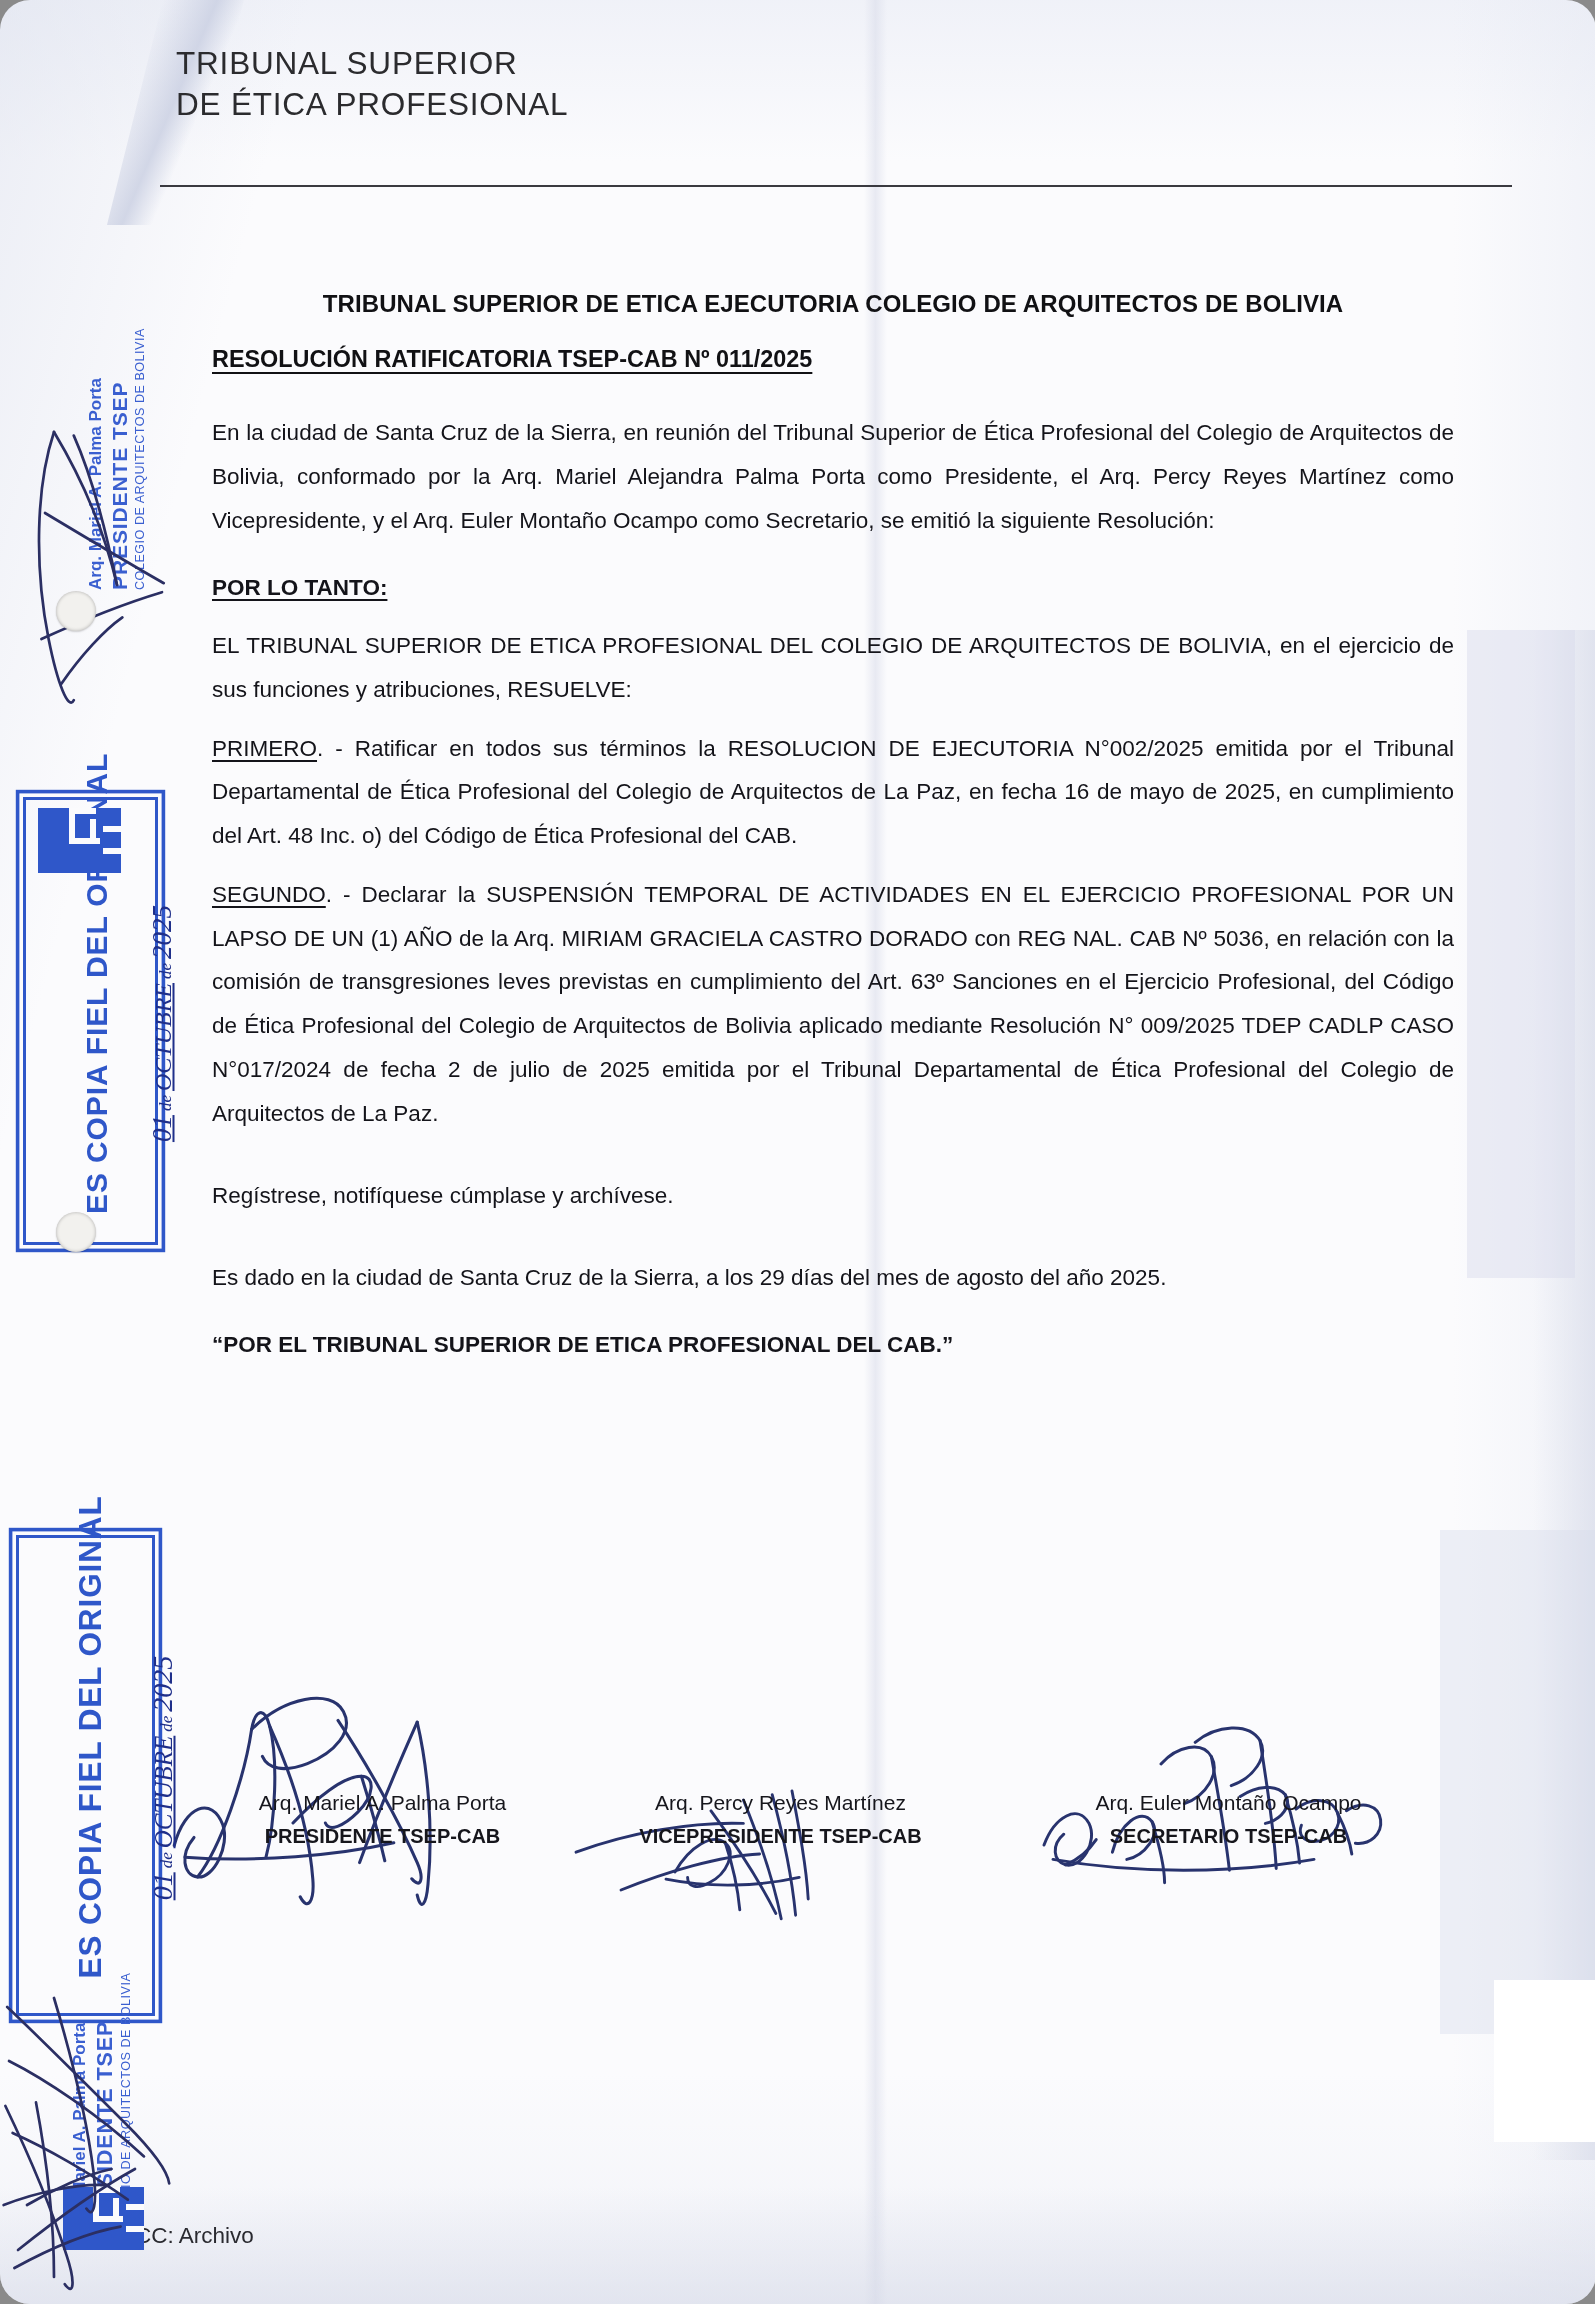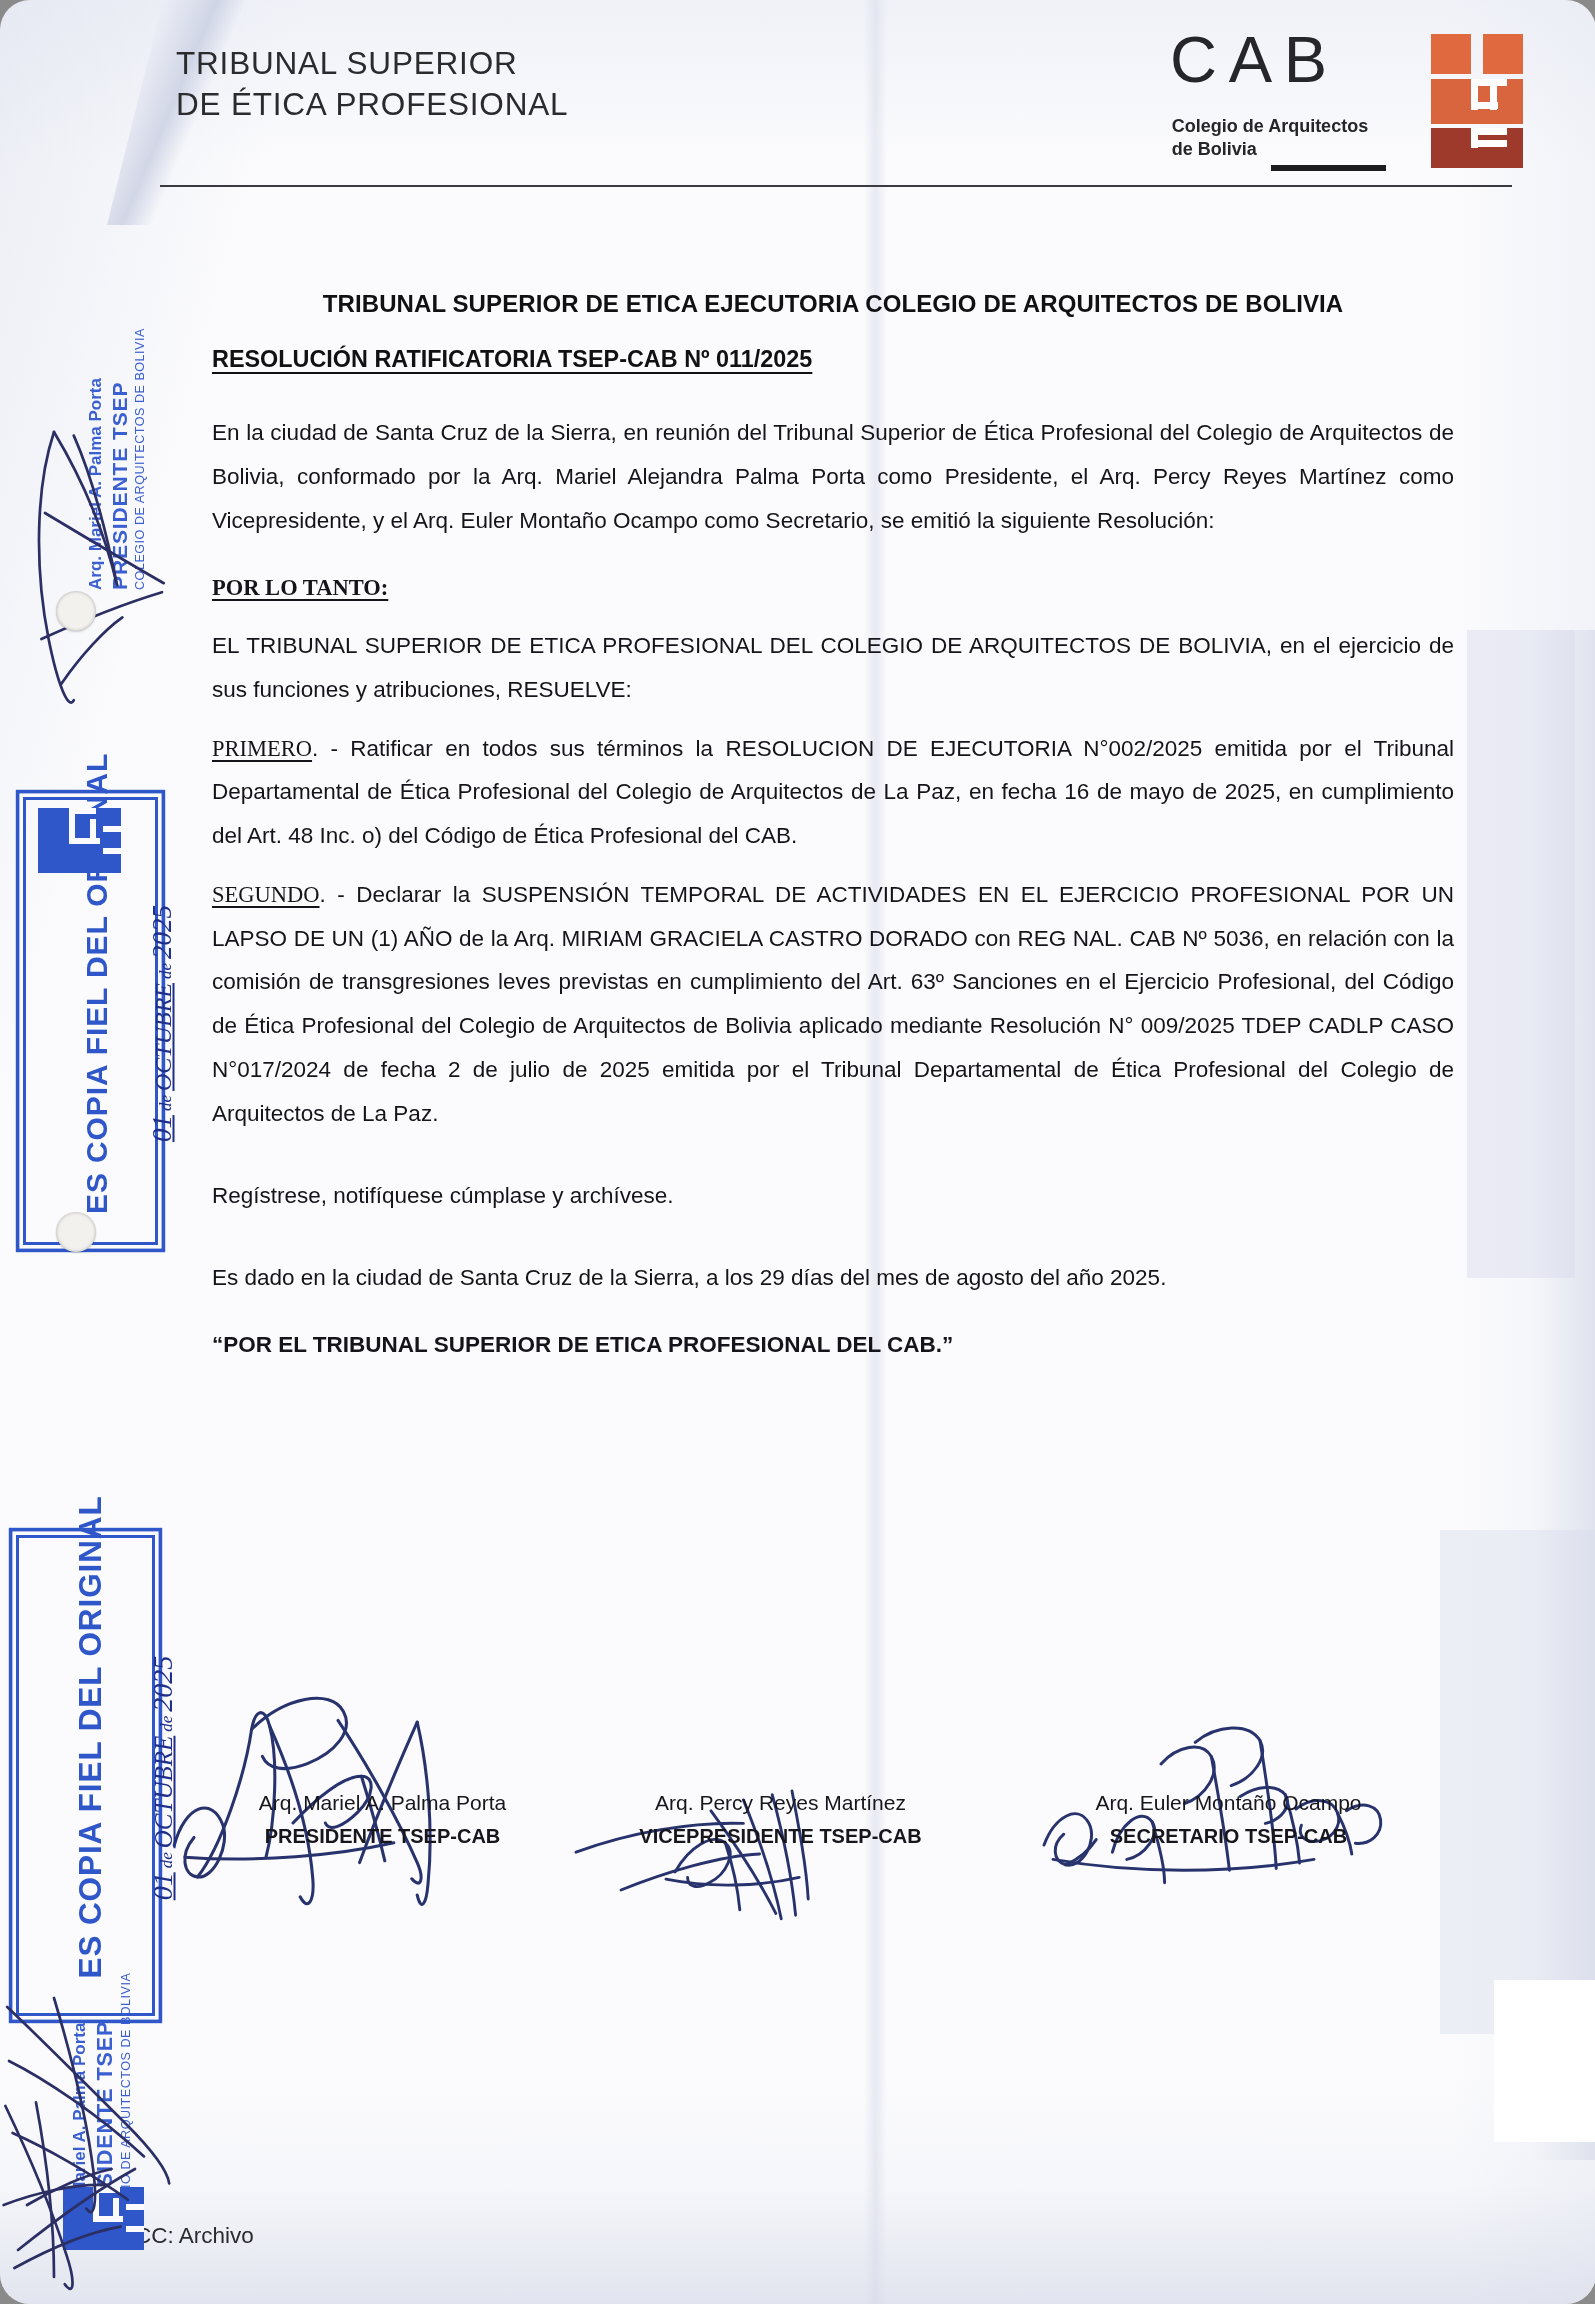--- a/index.html
+++ b/index.html
@@ -115,21 +115,21 @@
     margin:0;
     text-align:justify;
     font-size:22.5px;
     line-height:1.95;
     color:#14141a;
     font-family:"Liberation Sans", sans-serif;
   }
   .gap-lg{height:38px;}
   .gap-md{height:23.4px;}
   .gap-sm{height:14.4px;}
-  .u{text-decoration:underline;text-underline-offset:3.6px;font-family:Liberation Serif, serif;}
+  .u{text-decoration:underline;text-underline-offset:3.6px;}
   .b{font-weight:700;}
   .center{text-align:center;}
 
   
   .sig-row{
     position:absolute;left:171px;top:1791px;width:1278px;height:135px;
   }
   .sig-col{position:absolute;text-align:center;}
   .sig-name{font-size:21px;color:#16161c;white-space:nowrap;}
   .sig-role{font-size:20px;font-weight:700;color:#16161c;margin-top:10px;white-space:nowrap;}
@@ -189,41 +189,20 @@
   <div class="scan-shadow-bottom"></div>
   <div class="scan-patch-a"></div>
   <div class="scan-patch-b"></div>
   <div class="scan-patch-c"></div>
 
   <div class="letterhead">
 
     <div class="lh-title">TRIBUNAL SUPERIOR
 DE ÉTICA PROFESIONAL</div>
 
-    <div class="lh-logo">
-      <div class="lh-cab">CAB</div>
-      <div class="lh-sub">Colegio de Arquitectos
-de Bolivia</div>
-      <div class="lh-rule-sm"></div>
-
-      <div class="lh-mark">
-
-        <div class="q" style="left:0;top:0;width:40px;height:40px;background:#e1693f;"></div>
-        <div class="q" style="left:52px;top:0;width:40px;height:40px;background:#e1693f;"></div>
-        <div class="q" style="left:0;top:45px;width:92px;height:45px;background:#d8653d;"></div>
-        <div class="q" style="left:40px;top:45px;width:36px;height:7.2px;background:#ffffff;"></div>
-        <div class="q" style="left:40px;top:45px;width:7.2px;height:31px;background:#ffffff;"></div>
-        <div class="q" style="left:40px;top:68px;width:27px;height:7.2px;background:#ffffff;"></div>
-        <div class="q" style="left:59px;top:52px;width:7.2px;height:23.4px;background:#ffffff;"></div>
-        <div class="q" style="left:0;top:94px;width:92px;height:40px;background:#9e3a2c;"></div>
-        <div class="q" style="left:40px;top:94px;width:36px;height:7.2px;background:#ffffff;"></div>
-        <div class="q" style="left:40px;top:94px;width:7.2px;height:20px;background:#ffffff;"></div>
-        <div class="q" style="left:40px;top:106px;width:36px;height:7.2px;background:#ffffff;"></div>
-      </div>
-    </div>
 
     <div class="hr-main"></div>
   </div>
 
   <div class="doc">
 
     <div class="doc-title">TRIBUNAL SUPERIOR DE ETICA EJECUTORIA COLEGIO DE ARQUITECTOS DE BOLIVIA</div>
 
     <div class="doc-subtitle">RESOLUCIÓN RATIFICATORIA TSEP-CAB Nº 011/2025</div>
 

